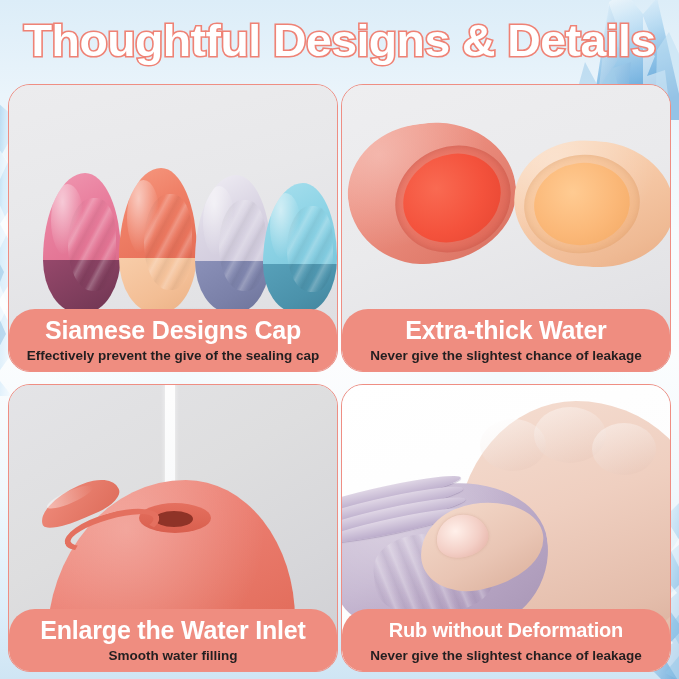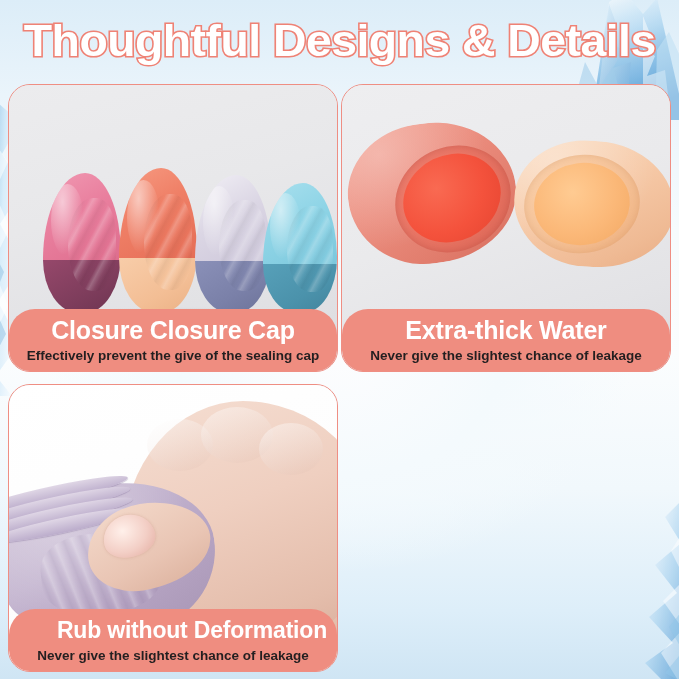--- a/index.html
+++ b/index.html
@@ -57,21 +57,21 @@
     text-align:center;z-index:6;
   }
   .label .t{
     color:#ffffff;font-weight:bold;font-size:25px;line-height:31px;
     letter-spacing:-0.2px;white-space:nowrap;
   }
   .label .s{
     color:#231f20;font-weight:bold;font-size:13.5px;line-height:17px;
     white-space:nowrap;margin-top:1px;
   }
-  .label.small .t{font-size:23px;text-align:right;}
+  .label.small .t{font-size:20px;}
 
   
   .bg-grey{
     position:absolute;inset:0;
     background:linear-gradient(165deg,#ececee 0%,#e8e8ea 40%,#e2e2e5 72%,#dcdcdf 100%);
   }
   .bottle{position:absolute;bottom:58px;}
   .bot-body{
     position:relative;width:100%;height:100%;
     border-radius:54% 46% 46% 46% / 62% 58% 42% 38%;
@@ -321,21 +321,21 @@
           <div class="bot-body">
             <div class="bot-top" style="background:linear-gradient(150deg,#a9e0ee 0%,#8ed4e6 48%,#7cc7dc 100%);"></div>
             <div class="bot-bot" style="background:linear-gradient(150deg,#57a0b9 0%,#4b92ab 60%,#41839b 100%);"></div>
             <div class="swirl"></div>
             <div class="gloss"></div>
           </div>
         </div>
       </div>
 
       <div class="label">
-        <div class="t">Closure Closure Cap</div>
+        <div class="t">Siamese Designs Cap</div>
         <div class="s">Effectively prevent the give of the sealing cap</div>
       </div>
     </div>
 
     <div class="panel">
       <div class="photo">
         <div class="bg-grey2"></div>
 
         <div class="mouth" style="left:6px;top:38px;width:168px;height:140px;">
           <div class="outer" style="background:
@@ -362,20 +362,45 @@
                       background:radial-gradient(ellipse at 42% 34%,#ffcb92 0%,#fbb878 55%,#f2a863 100%);"></div>
         </div>
       </div>
 
       <div class="label">
         <div class="t">Extra-thick Water</div>
         <div class="s">Never give the slightest chance of leakage</div>
       </div>
     </div>
 
+    <div class="panel">
+      <div class="photo">
+        <div class="bg-grey3"></div>
+
+        <div class="stream"></div>
+
+        <div class="p3body"></div>
+        <div class="p3neck" style="top:118px;"></div>
+        <div class="p3hole" style="top:126px;"></div>
+        <div class="p3strap" style="top:128px;left:54px;"></div>
+
+        <div style="position:absolute;left:28px;top:102px;width:84px;height:32px;
+                    background:linear-gradient(150deg,#ef8b7b,#de6d5b);
+                    border-radius:60% 40% 34% 52% / 70% 60% 40% 34%;
+                    transform:rotate(-24deg);"></div>
+        <div style="position:absolute;left:36px;top:106px;width:50px;height:12px;
+                    background:linear-gradient(90deg,rgba(255,255,255,.45),rgba(255,255,255,0));
+                    border-radius:50%;transform:rotate(-24deg);"></div>
+      </div>
+
+      <div class="label">
+        <div class="t">Enlarge the Water Inlet</div>
+        <div class="s">Smooth water filling</div>
+      </div>
+    </div>
 
     <div class="panel">
       <div class="photo">
         <div class="bg-white4"></div>
 
         <div class="wrist"></div>
         <div class="hand">
           <div class="knuck" style="left:24px;top:18px;width:66px;height:52px;"></div>
           <div class="knuck" style="left:78px;top:6px;width:72px;height:56px;"></div>
           <div class="knuck" style="left:136px;top:22px;width:64px;height:52px;"></div>

